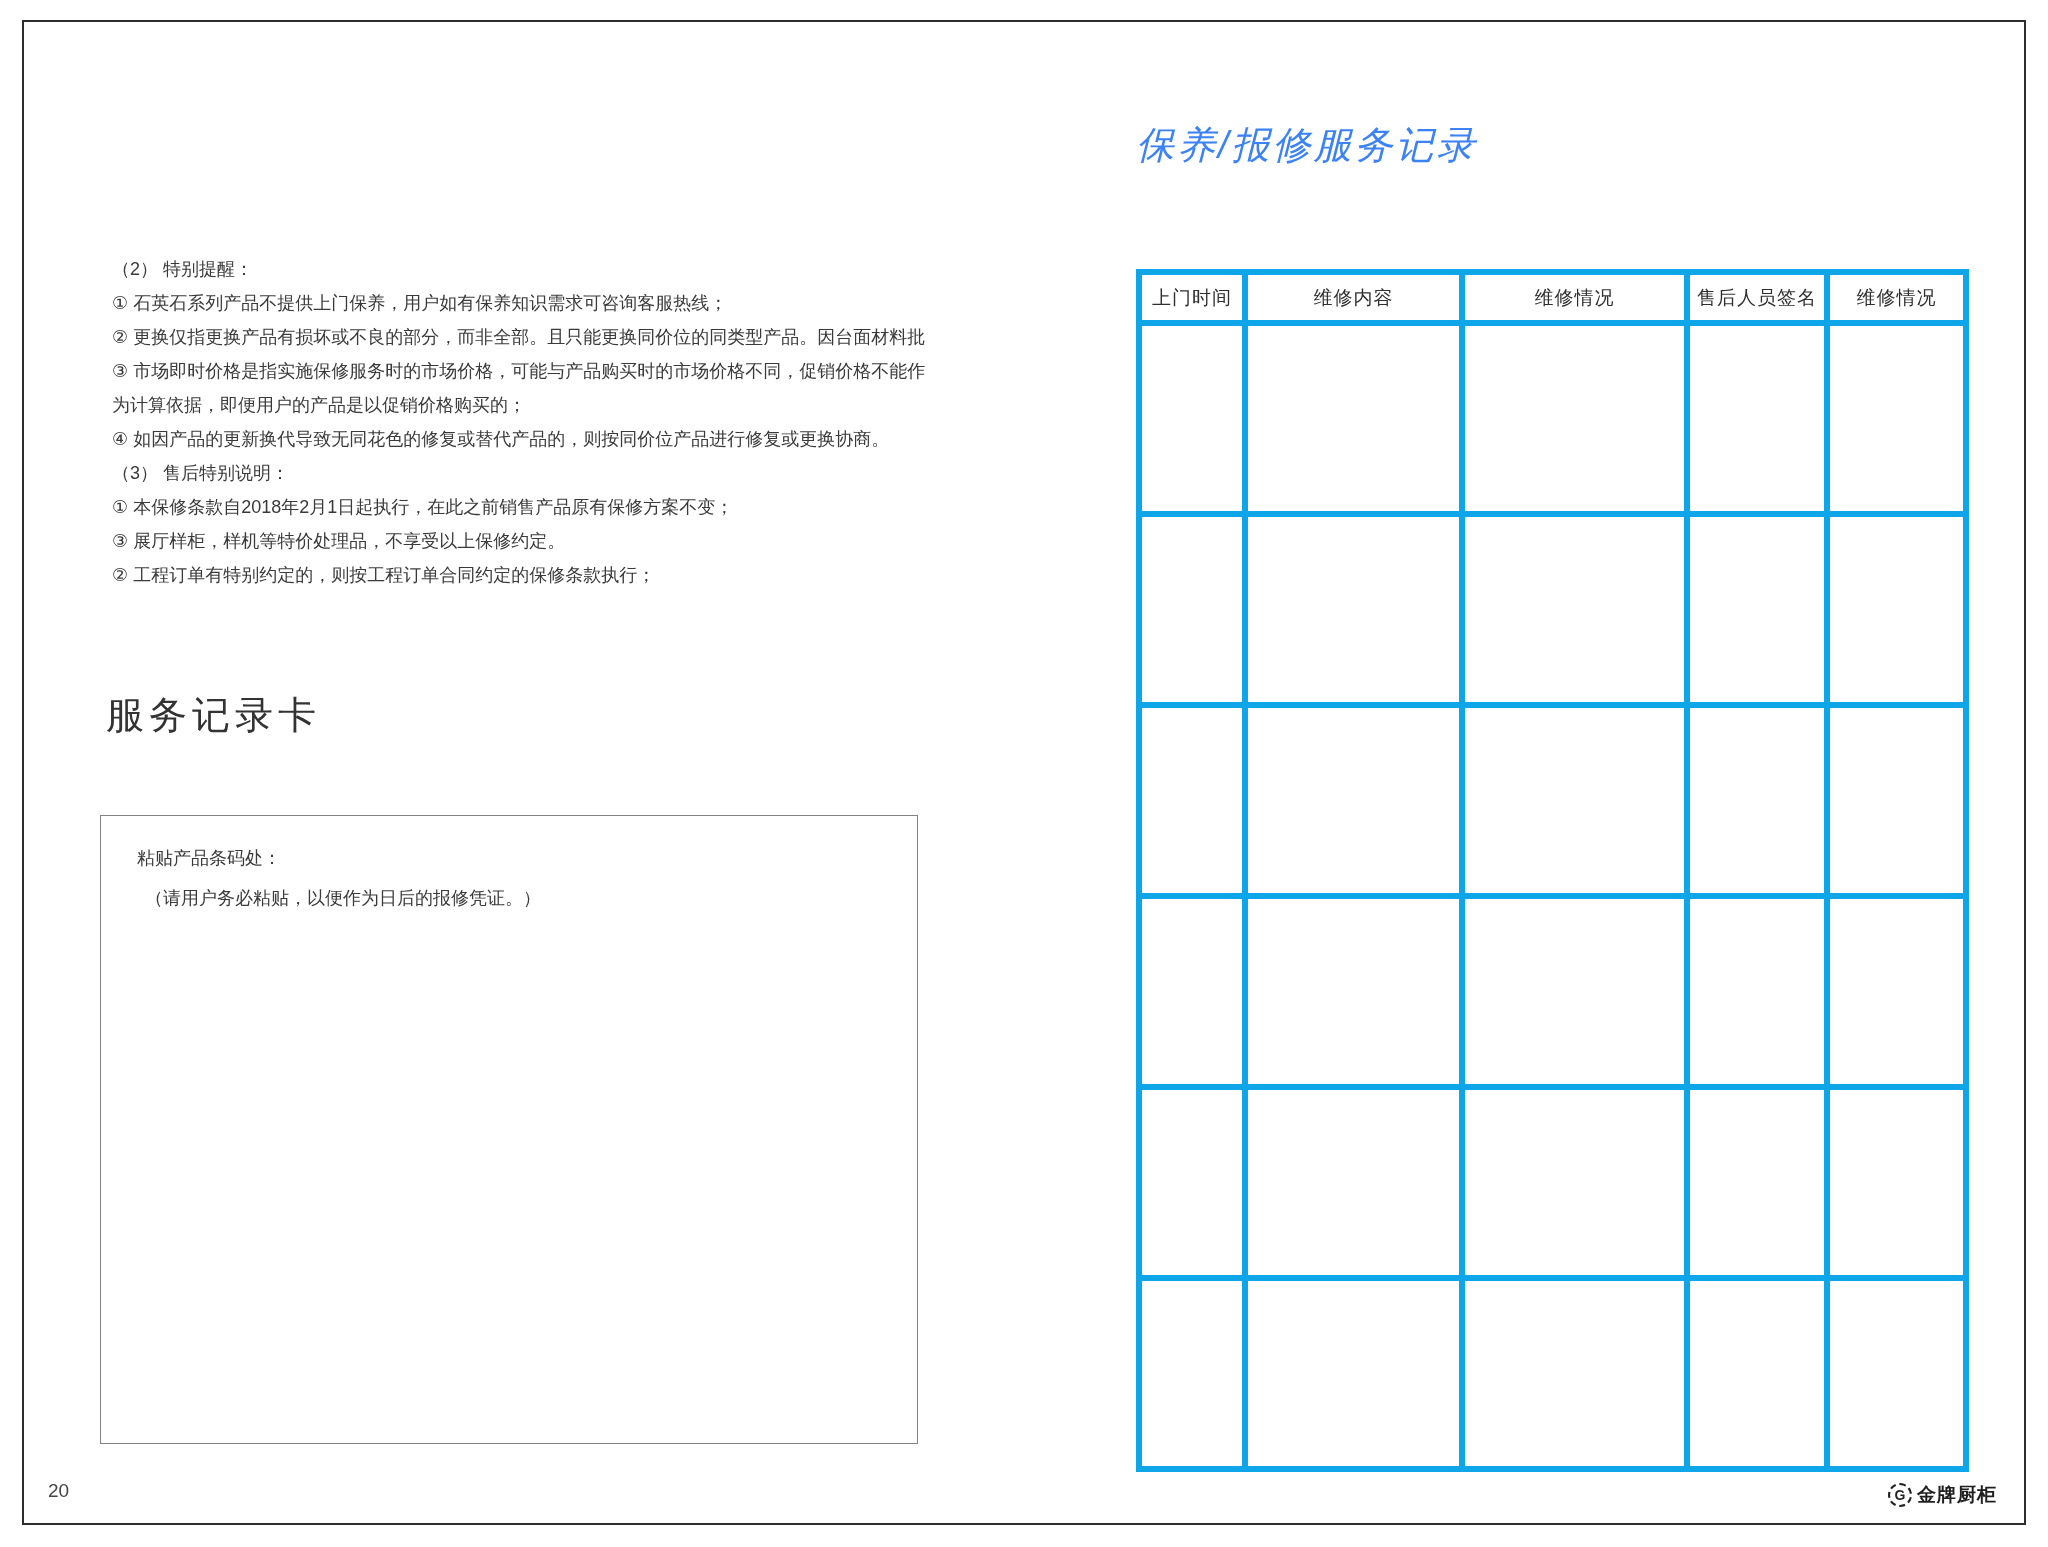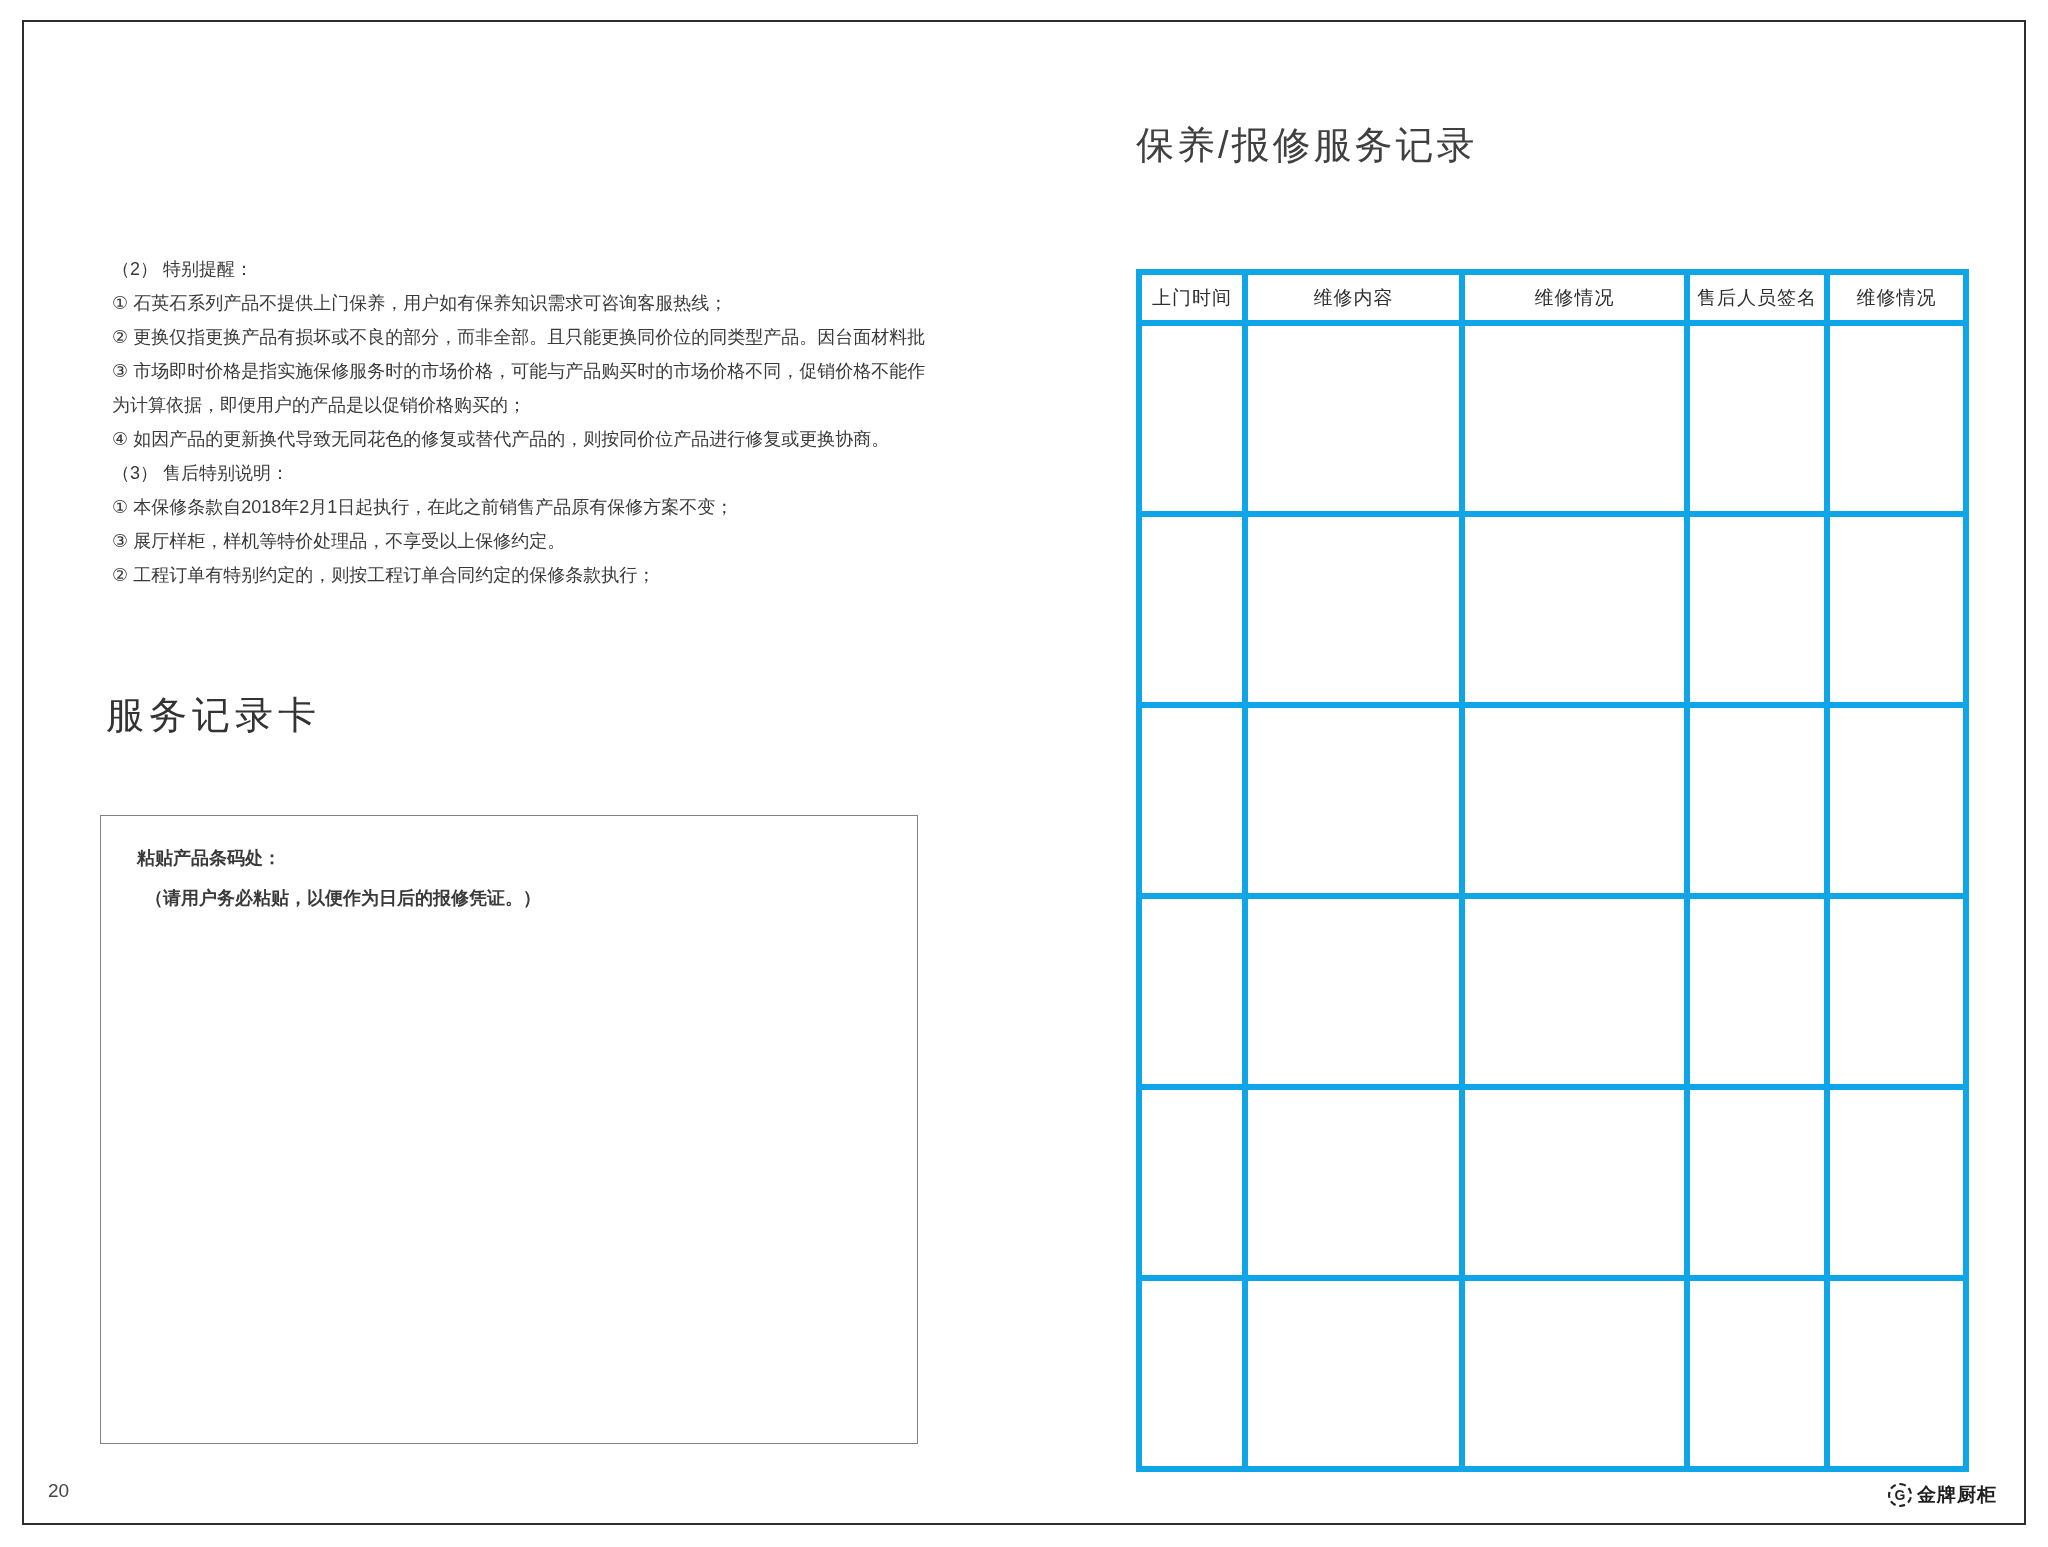--- a/index.html
+++ b/index.html
@@ -50,34 +50,34 @@
     position: absolute;
     left: 100px;
     top: 815px;
     width: 818px;
     height: 629px;
     border: 1px solid #828282;
     box-sizing: border-box;
     padding: 30px 20px 0 36px;
     color: #3a3a3a;
     font-size: 18px;
-    font-weight: bold;
   }
   .barcode-line1 { white-space: nowrap; }
   .barcode-line2 { white-space: nowrap; margin-top: 16px; padding-left: 8px; }
 
   
   .right-title {
     position: absolute;
     left: 1136px;
     top: 120px;
     font-size: 38px;
     letter-spacing: 3px;
-    color: #404040;
+    color: #3b82f6;
     white-space: nowrap;
+    font-style: italic;
   }
 
   .record-table {
     position: absolute;
     left: 1136px;
     top: 269px;
     width: 797px;
     border-collapse: collapse;
     table-layout: fixed;
   }

